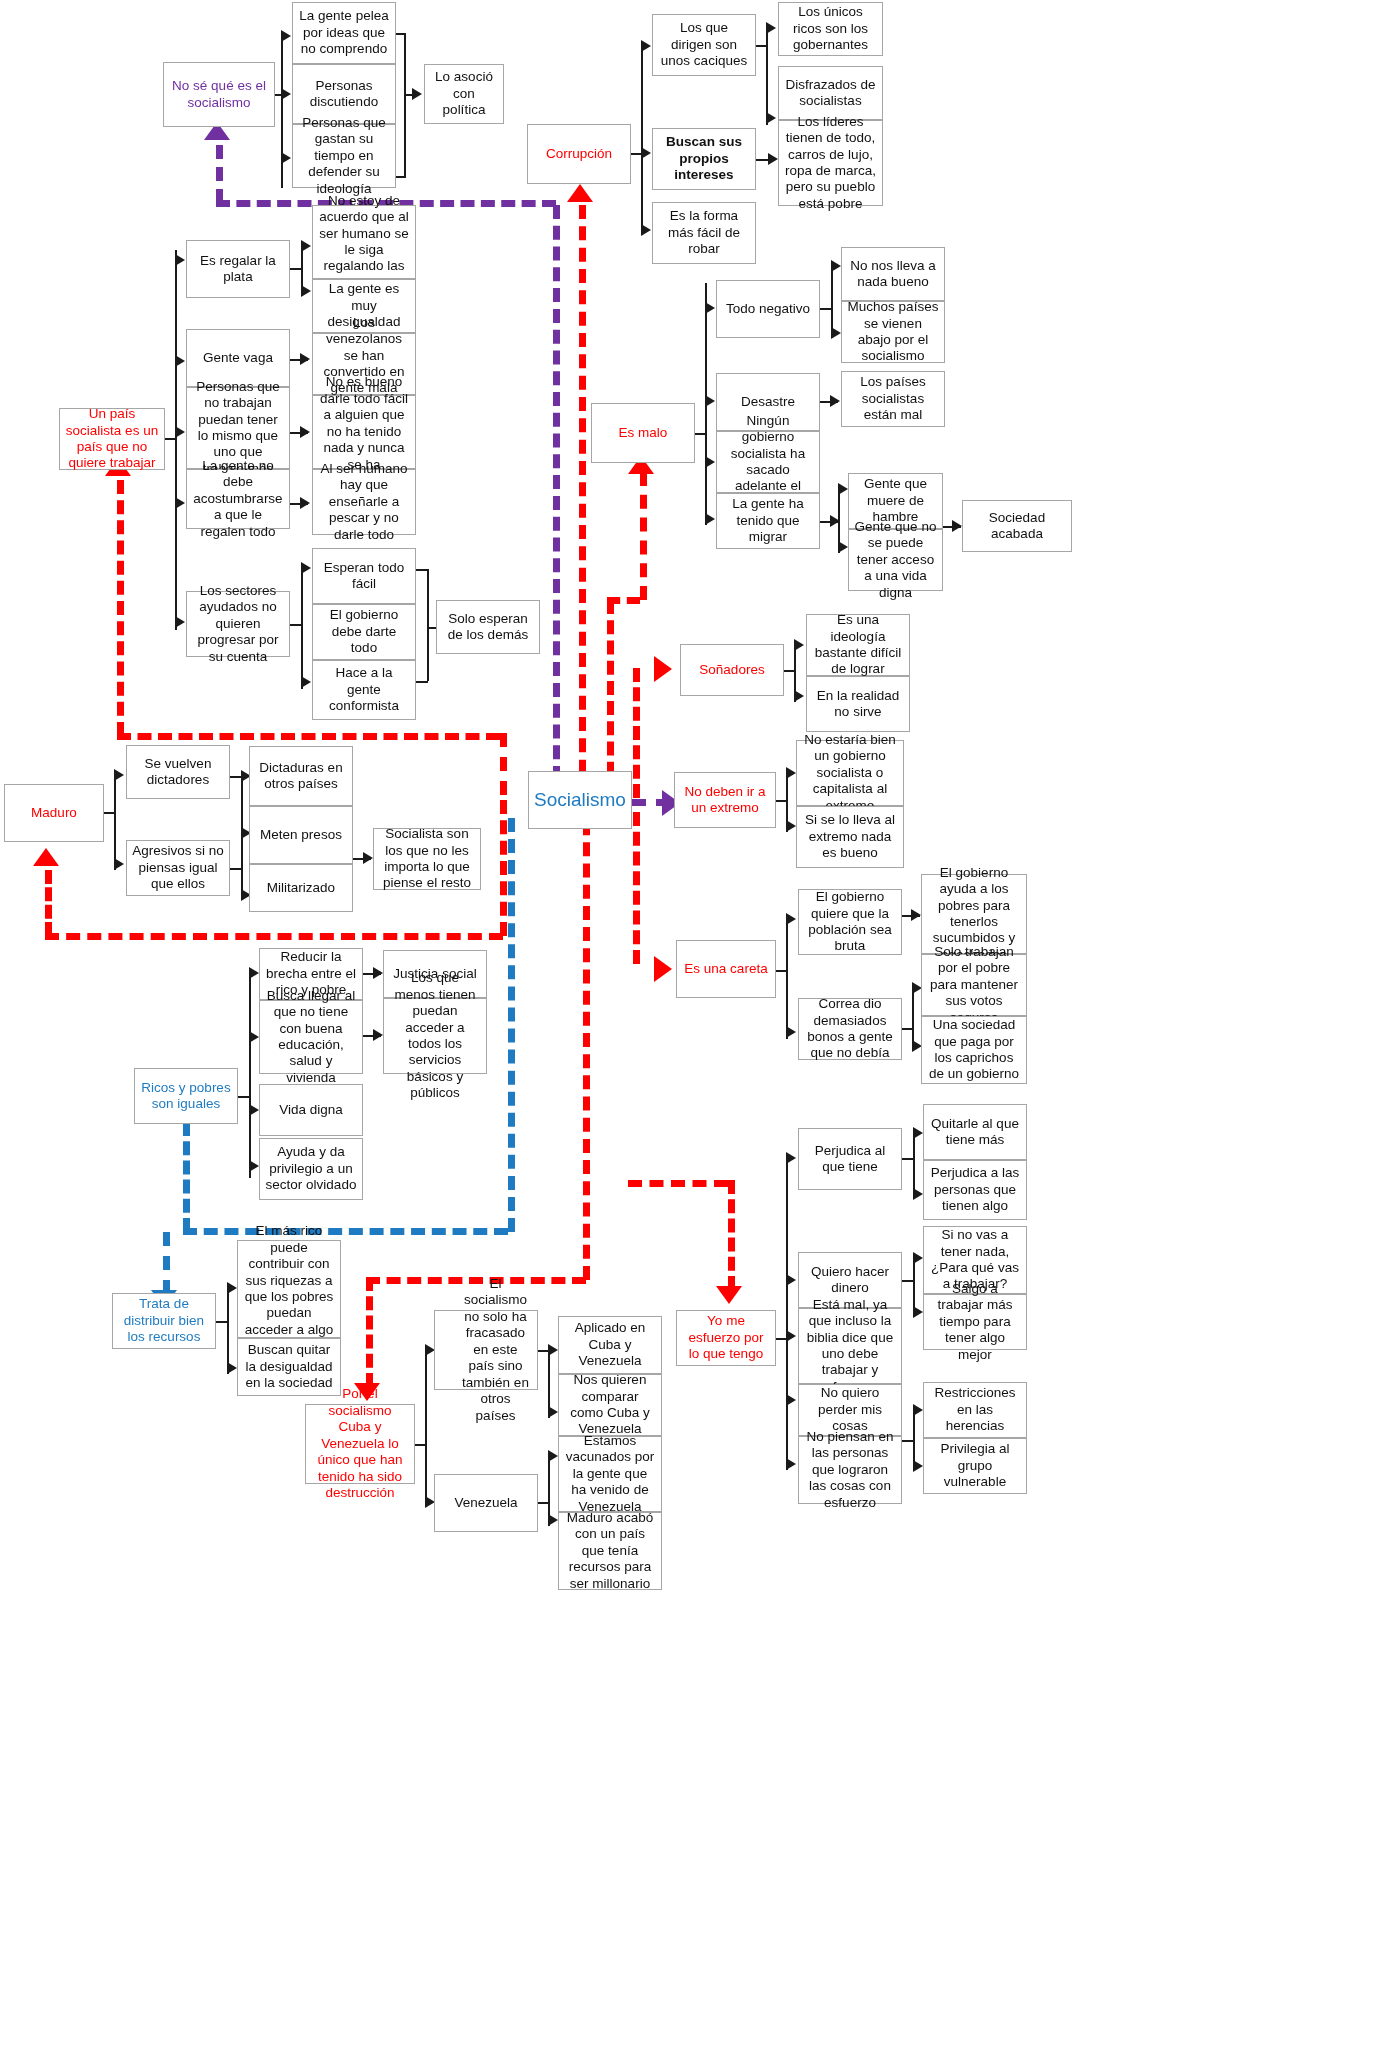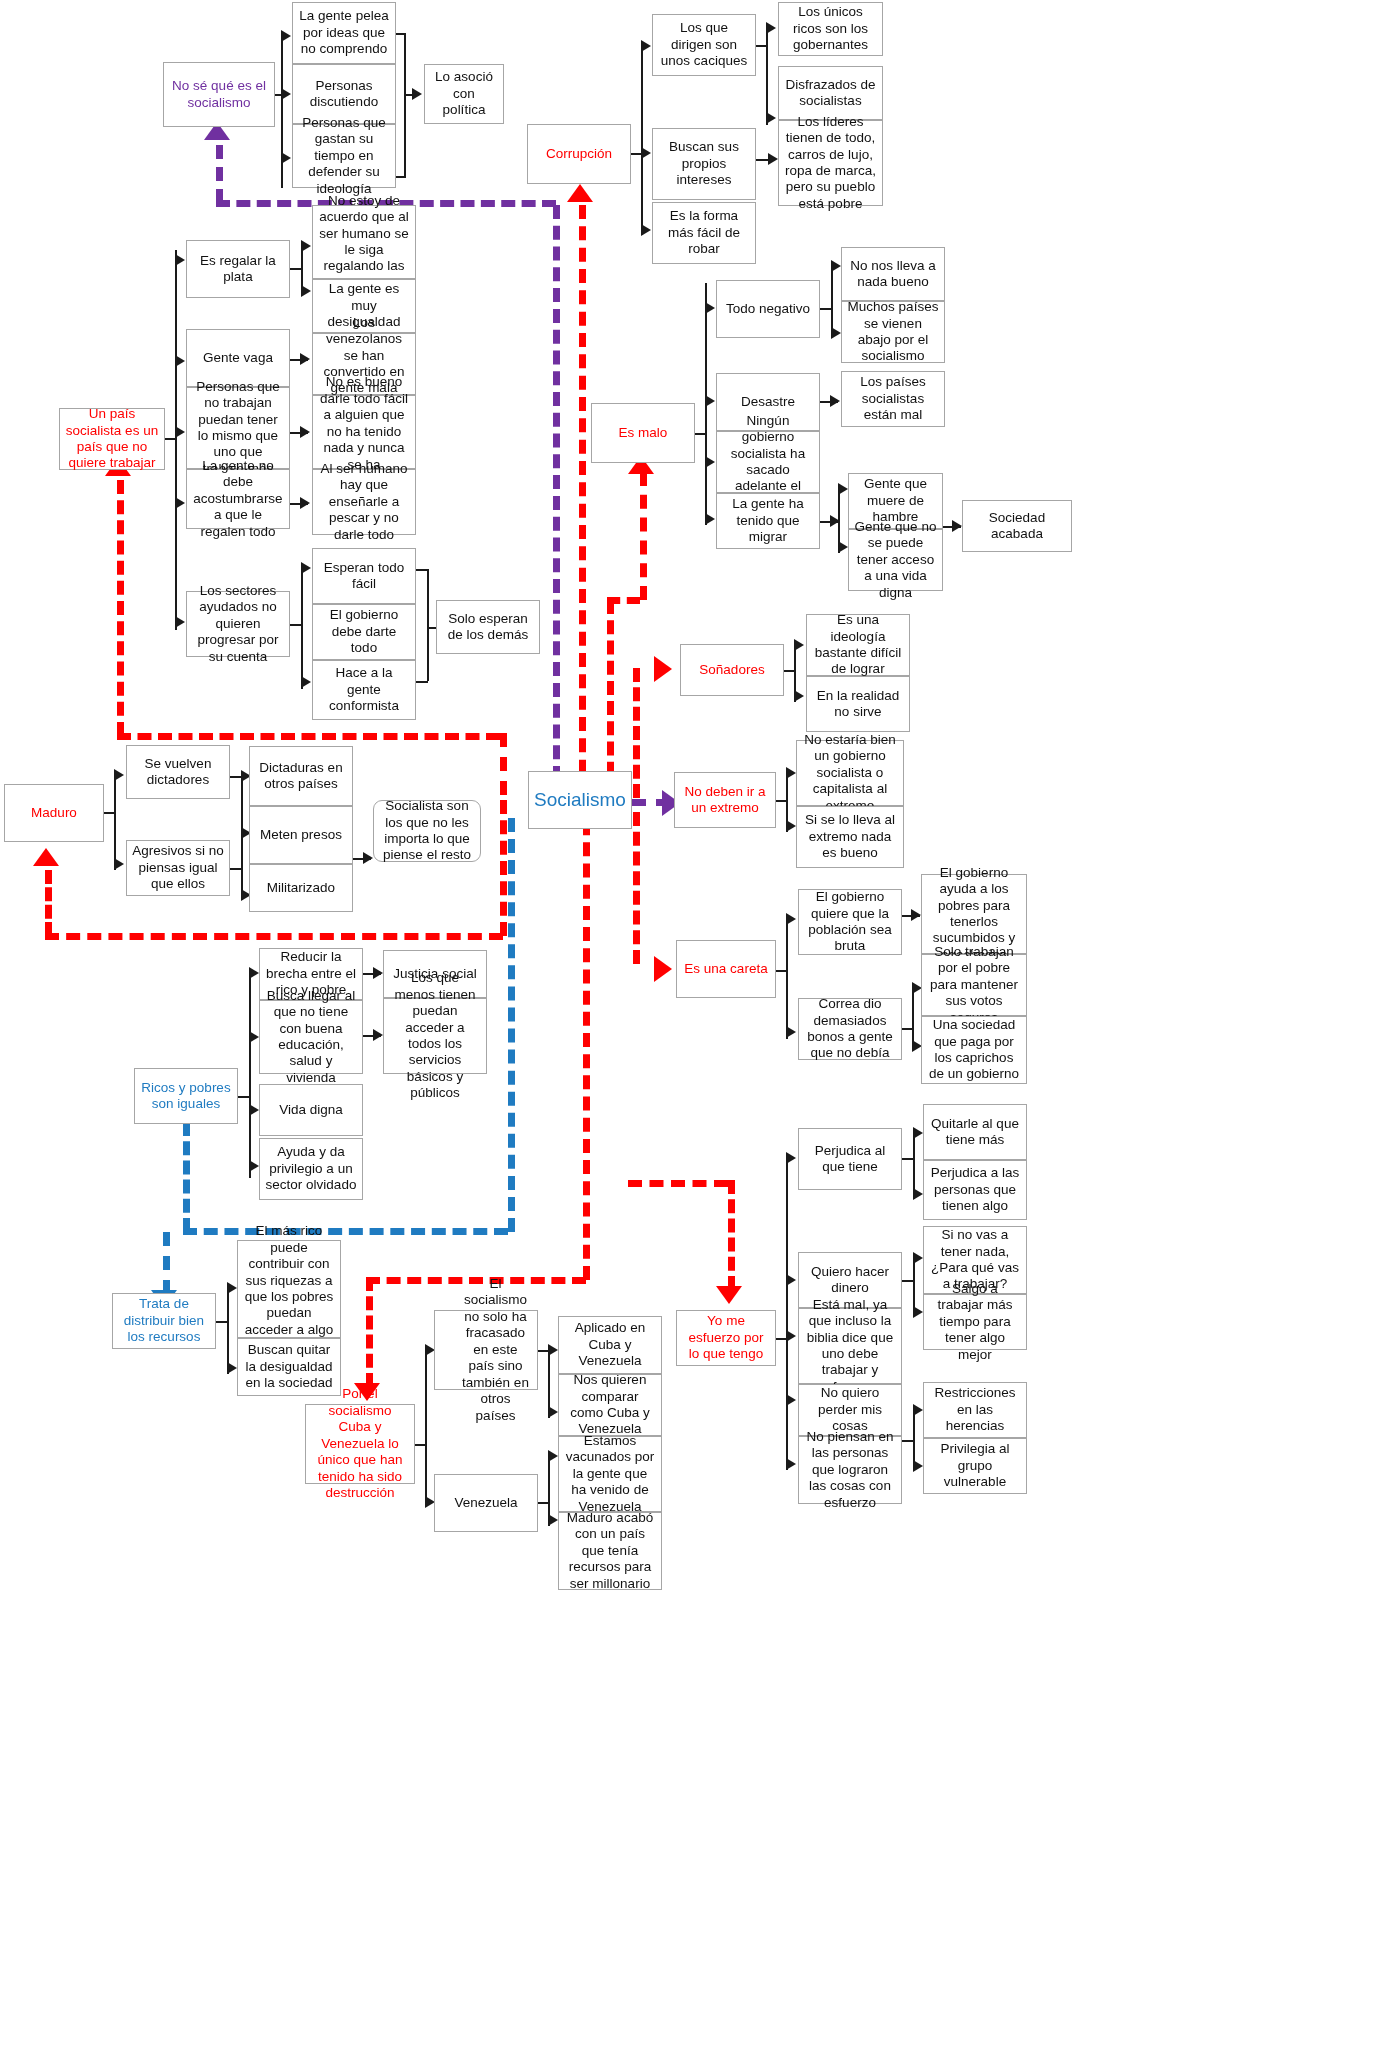--- a/index.html
+++ b/index.html
@@ -122,21 +122,21 @@
 
   <div class="node red" style="left:527px;top:124px;width:104px;height:60px;">Corrupción</div>
 
   <div class="ln lnv" style="left:641px;top:45px;height:190px;"></div>
   <div class="ln lnh" style="left:631px;top:153px;width:12px;"></div>
   <div class="ar" style="left:641px;top:40px;"></div>
   <div class="ar" style="left:641px;top:147px;"></div>
   <div class="ar" style="left:641px;top:224px;"></div>
 
   <div class="node" style="left:652px;top:14px;width:104px;height:62px;">Los que dirigen son unos caciques</div>
-  <div class="node" style="left:652px;top:128px;width:104px;height:72px;">Buscan sus propios intereses</div>
+  <div class="node" style="left:652px;top:128px;width:104px;height:62px;font-weight:bold;">Buscan sus propios intereses</div>
   <div class="node" style="left:652px;top:202px;width:104px;height:62px;">Es la forma más fácil de robar</div>
 
   <div class="ln lnv" style="left:766px;top:27px;height:98px;"></div>
   <div class="ln lnh" style="left:756px;top:45px;width:12px;"></div>
   <div class="ar" style="left:766px;top:22px;"></div>
   <div class="ar" style="left:766px;top:112px;"></div>
   <div class="ln lnh" style="left:756px;top:159px;width:18px;"></div>
   <div class="ar" style="left:768px;top:153px;"></div>
 
   <div class="node" style="left:778px;top:2px;width:105px;height:54px;">Los únicos ricos son los gobernantes</div>
@@ -253,21 +253,21 @@
   <div class="ar" style="left:241px;top:770px;"></div>
   <div class="ar" style="left:241px;top:827px;"></div>
   <div class="ar" style="left:241px;top:889px;"></div>
 
   <div class="node" style="left:249px;top:746px;width:104px;height:60px;">Dictaduras en otros países</div>
   <div class="node" style="left:249px;top:806px;width:104px;height:58px;">Meten presos</div>
   <div class="node" style="left:249px;top:864px;width:104px;height:48px;">Militarizado</div>
 
   <div class="ln lnh" style="left:353px;top:858px;width:18px;"></div>
   <div class="ar" style="left:363px;top:852px;"></div>
-  <div class="node" style="left:373px;top:800px;width:108px;height:62px;border-radius:9px;">Socialista son los que no les importa lo que piense el resto</div>
+  <div class="node" style="left:373px;top:828px;width:108px;height:62px;">Socialista son los que no les importa lo que piense el resto</div>
 
   <div class="node center" style="left:528px;top:771px;width:104px;height:58px;">Socialismo</div>
 
   <div class="node red" style="left:674px;top:772px;width:102px;height:56px;">No deben ir a un extremo</div>
   <div class="ln lnv" style="left:786px;top:772px;height:60px;"></div>
   <div class="ln lnh" style="left:776px;top:800px;width:12px;"></div>
   <div class="ar" style="left:786px;top:767px;"></div>
   <div class="ar" style="left:786px;top:820px;"></div>
   <div class="node" style="left:796px;top:740px;width:108px;height:66px;">No estaría bien un gobierno socialista o capitalista al extremo</div>
   <div class="node" style="left:796px;top:806px;width:108px;height:62px;">Si se lo lleva al extremo nada es bueno</div>

